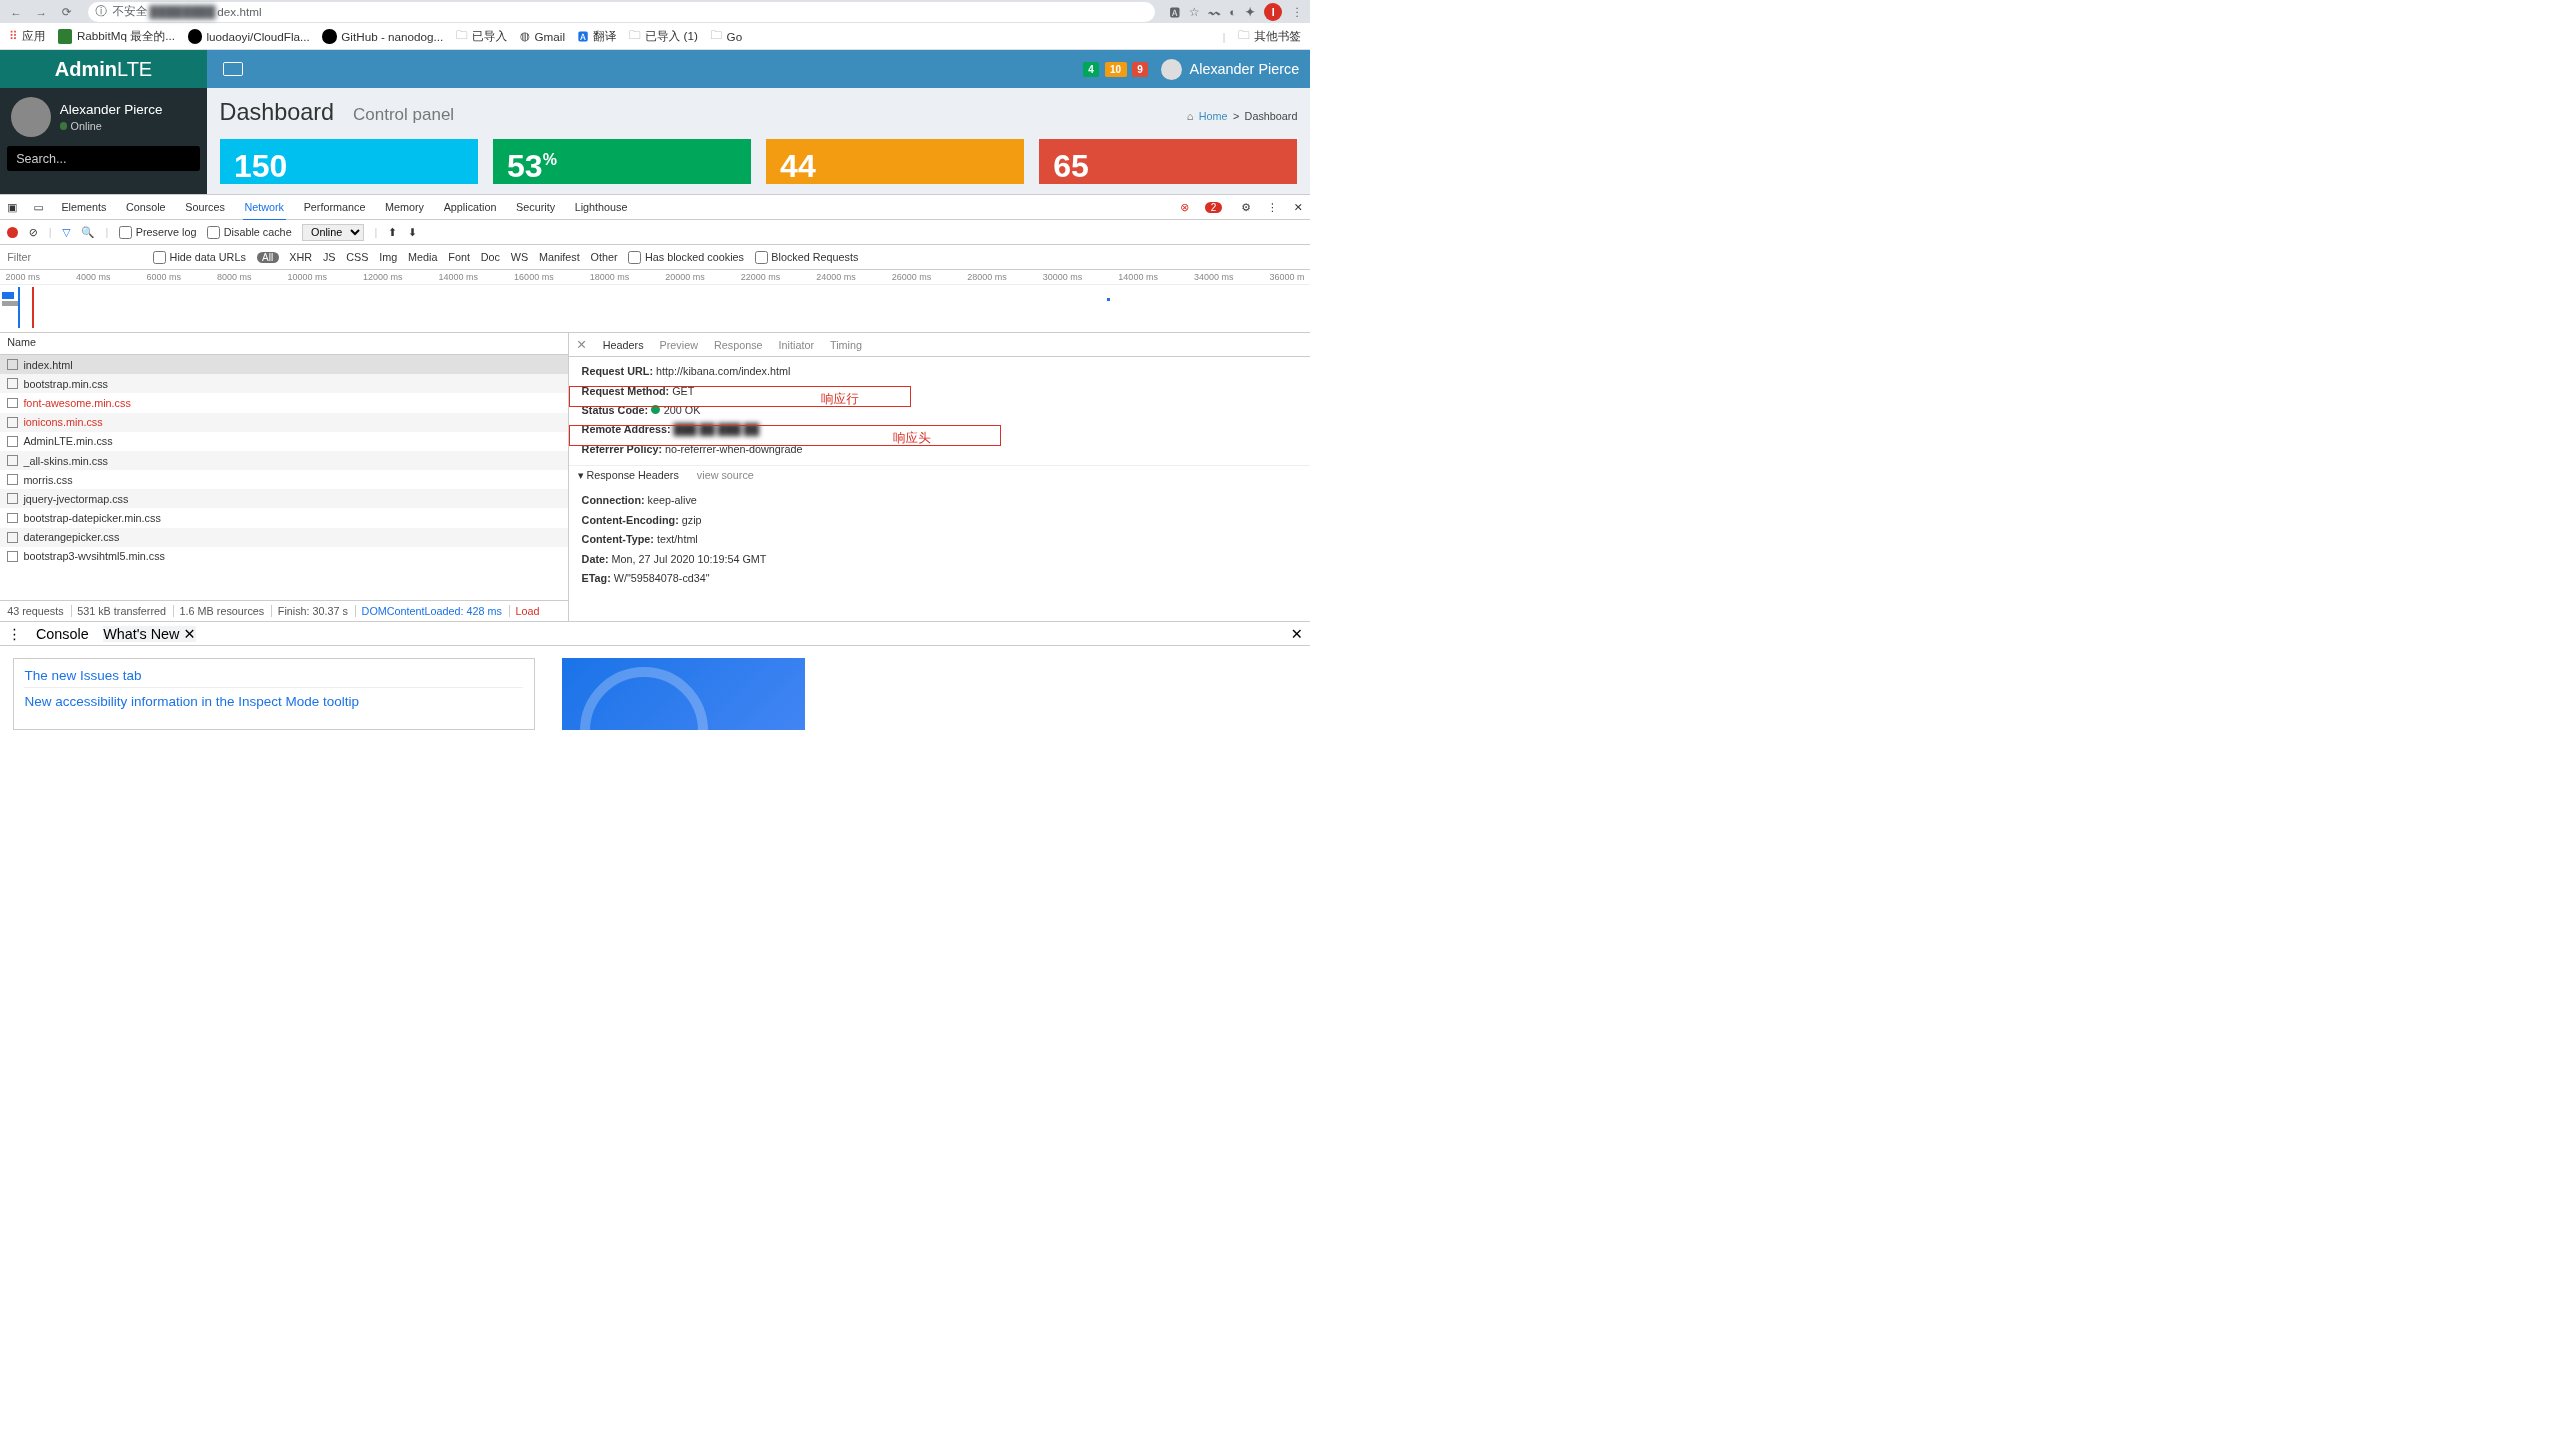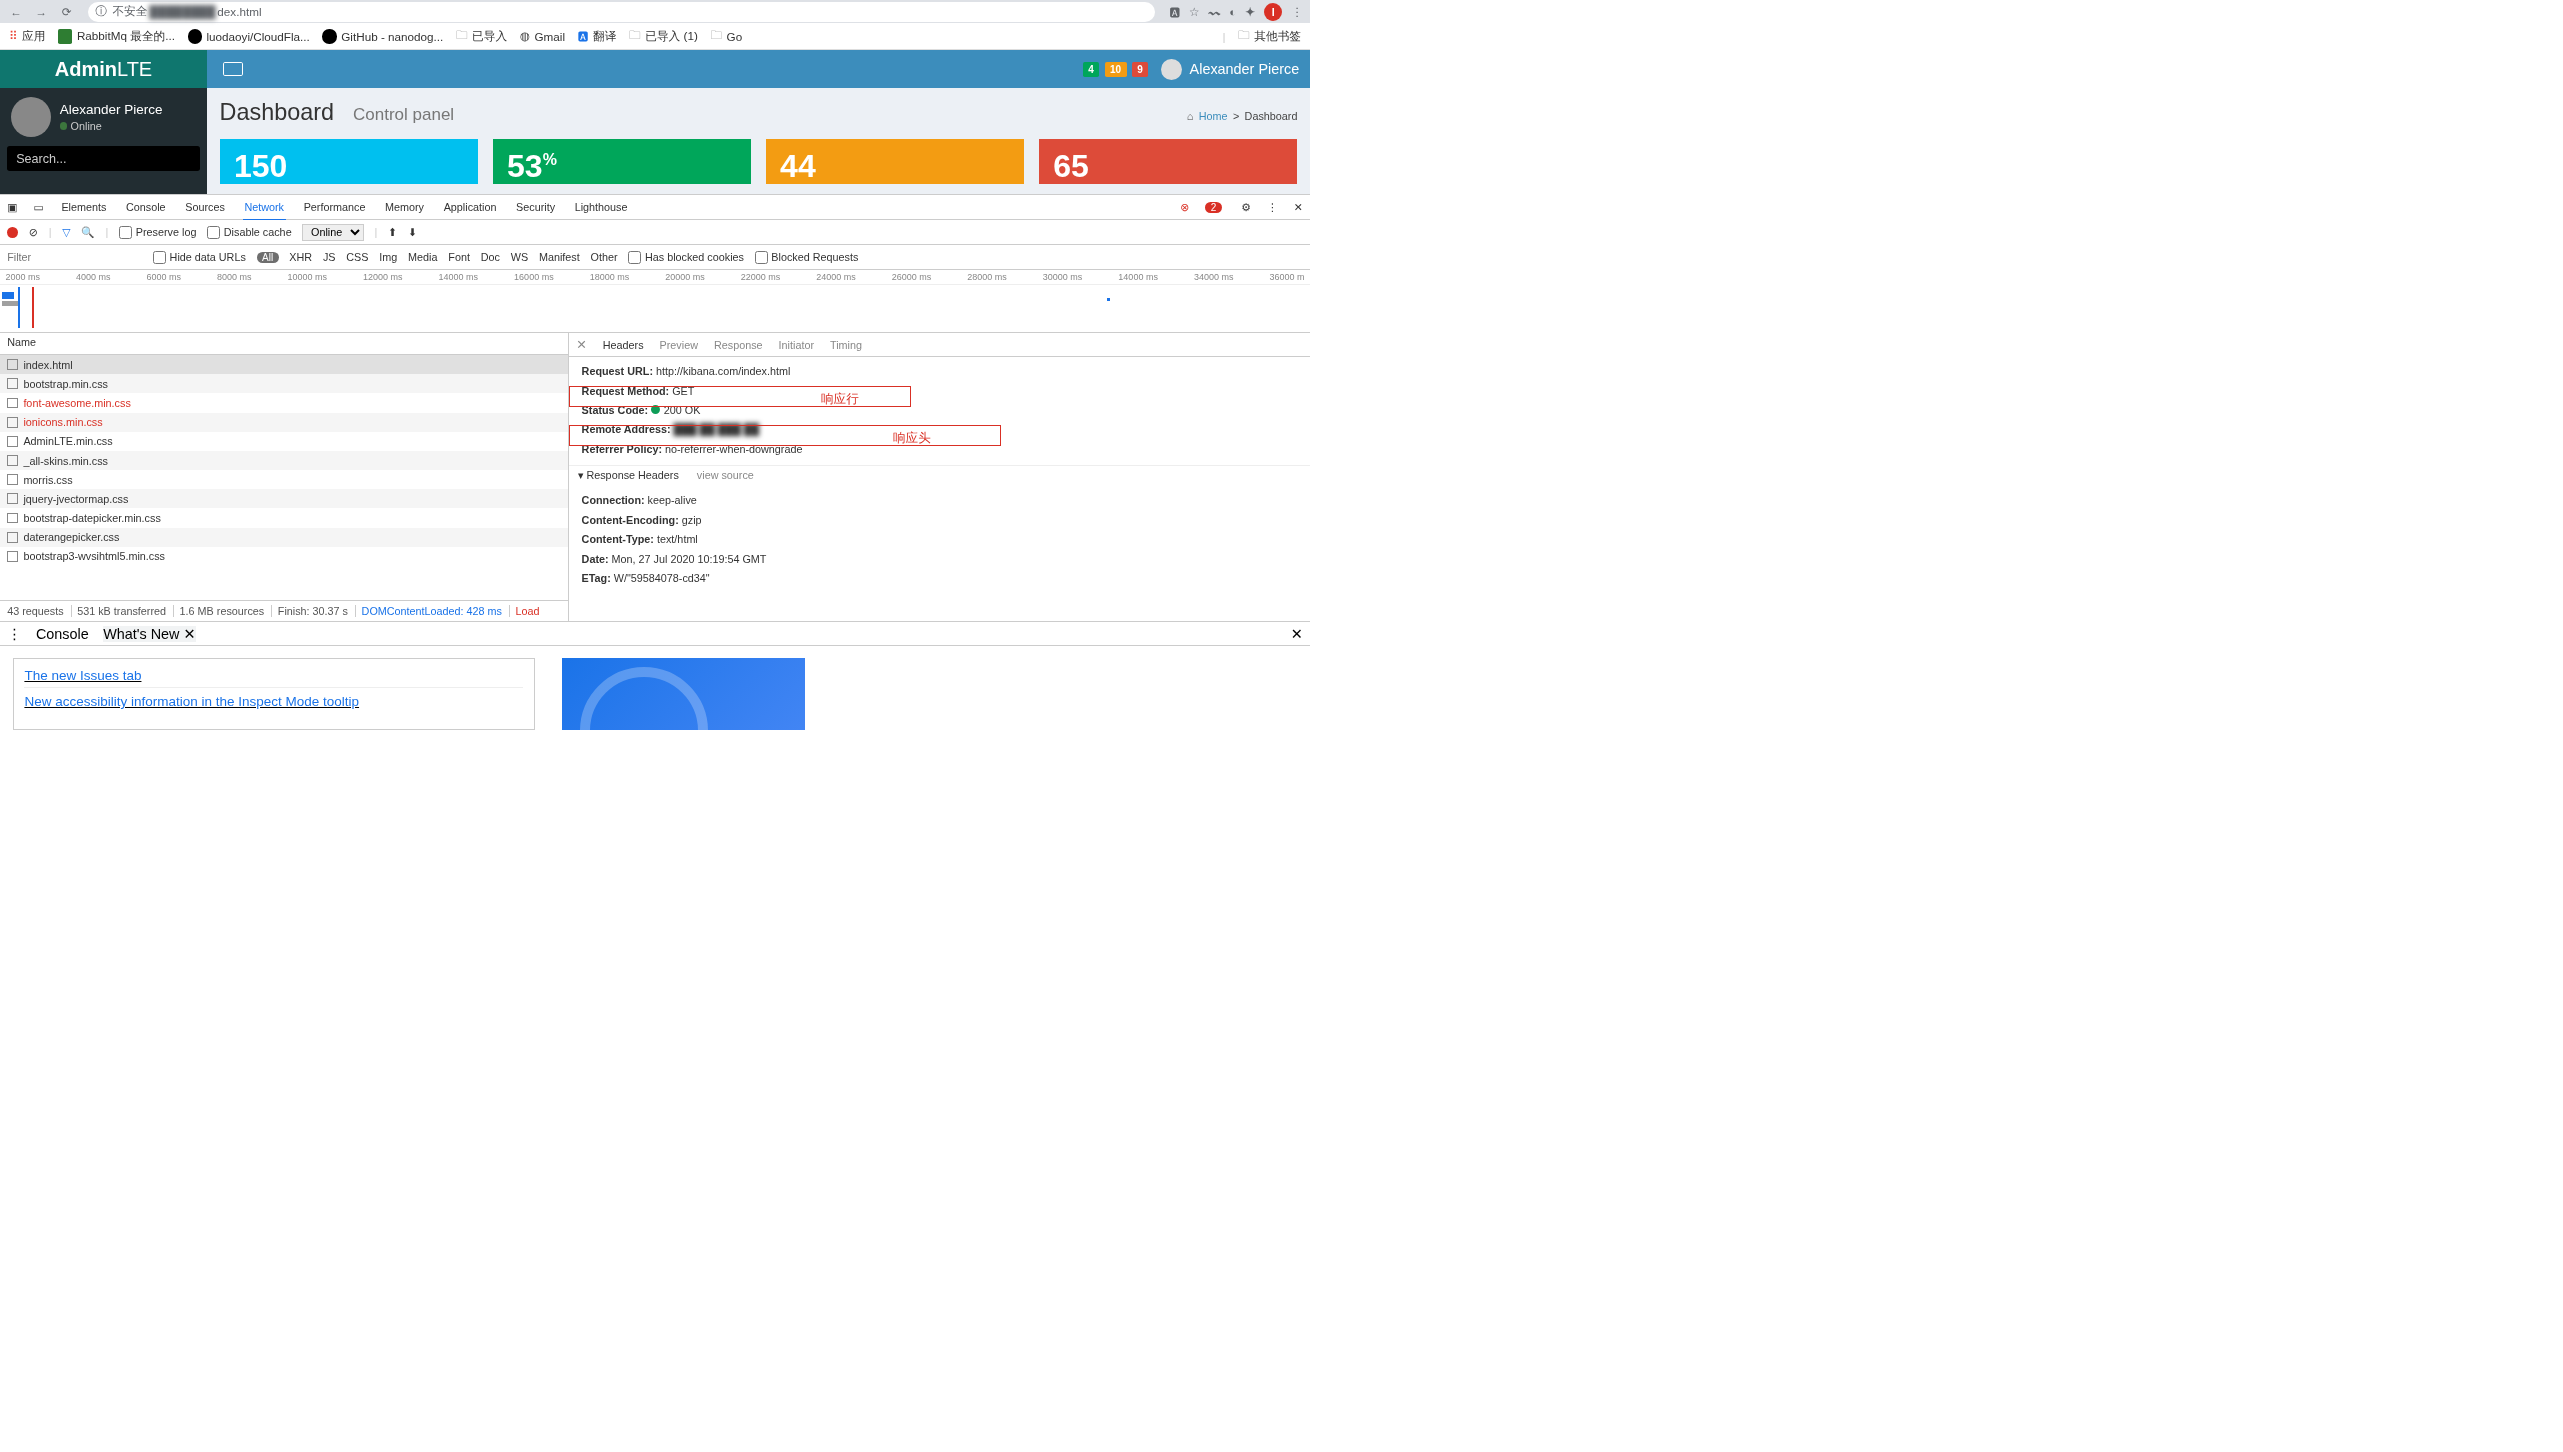--- a/index.html
+++ b/index.html
@@ -95,21 +95,21 @@
 .dt-detail .section .vs{color:#888;font-weight:normal;margin-left:18px;}
 .dt-detail .statusdot{display:inline-block;width:9px;height:9px;border-radius:50%;background:#0f9d58;margin-right:3.6px;}
 
 
 .drawer{border-top:0.9px solid #ccc;}
 .drawer .dtop{height:23.4px;border-bottom:0.9px solid #ccc;display:flex;align-items:center;gap:14.4px;padding:0 7.2px;}
 .drawer .dtop .tab{cursor:pointer;}
 .drawer .dtop .tab.active{background:#f1f3f4;font-weight:500;}
 .drawer .dtop .spacer{flex:1;}
 .drawer .highlights{padding:7.2px 9px;border-bottom:0.9px solid #ccc;color:#333;}
-.drawer .cards{display:flex;gap:27px;padding:12.6px;text-decoration:underline;}
+.drawer .cards{display:flex;gap:27px;padding:12.6px;}
 .drawer .card{border:0.9px solid #ccc;padding:9px 10.8px;width:522px;}
 .drawer .card h3{color:#1a73e8;font-weight:normal;font-size:13.5px;margin-bottom:3.6px;}
 .drawer .card p{color:#5f6368;font-size:11.7px;line-height:1.4;}
 .drawer .preview{width:243px;height:72px;background:linear-gradient(135deg,#1a73e8,#4285f4);position:relative;overflow:hidden;}
 .drawer .preview::before{content:"";position:absolute;width:108px;height:108px;border:10.8px solid rgba(255,255,255,.25);border-radius:50%;top:9px;left:18px;}
 
 .cb{display:inline-flex;align-items:center;gap:3.6px;}
 .cb input{margin:0;}
 </style>
 </head>

